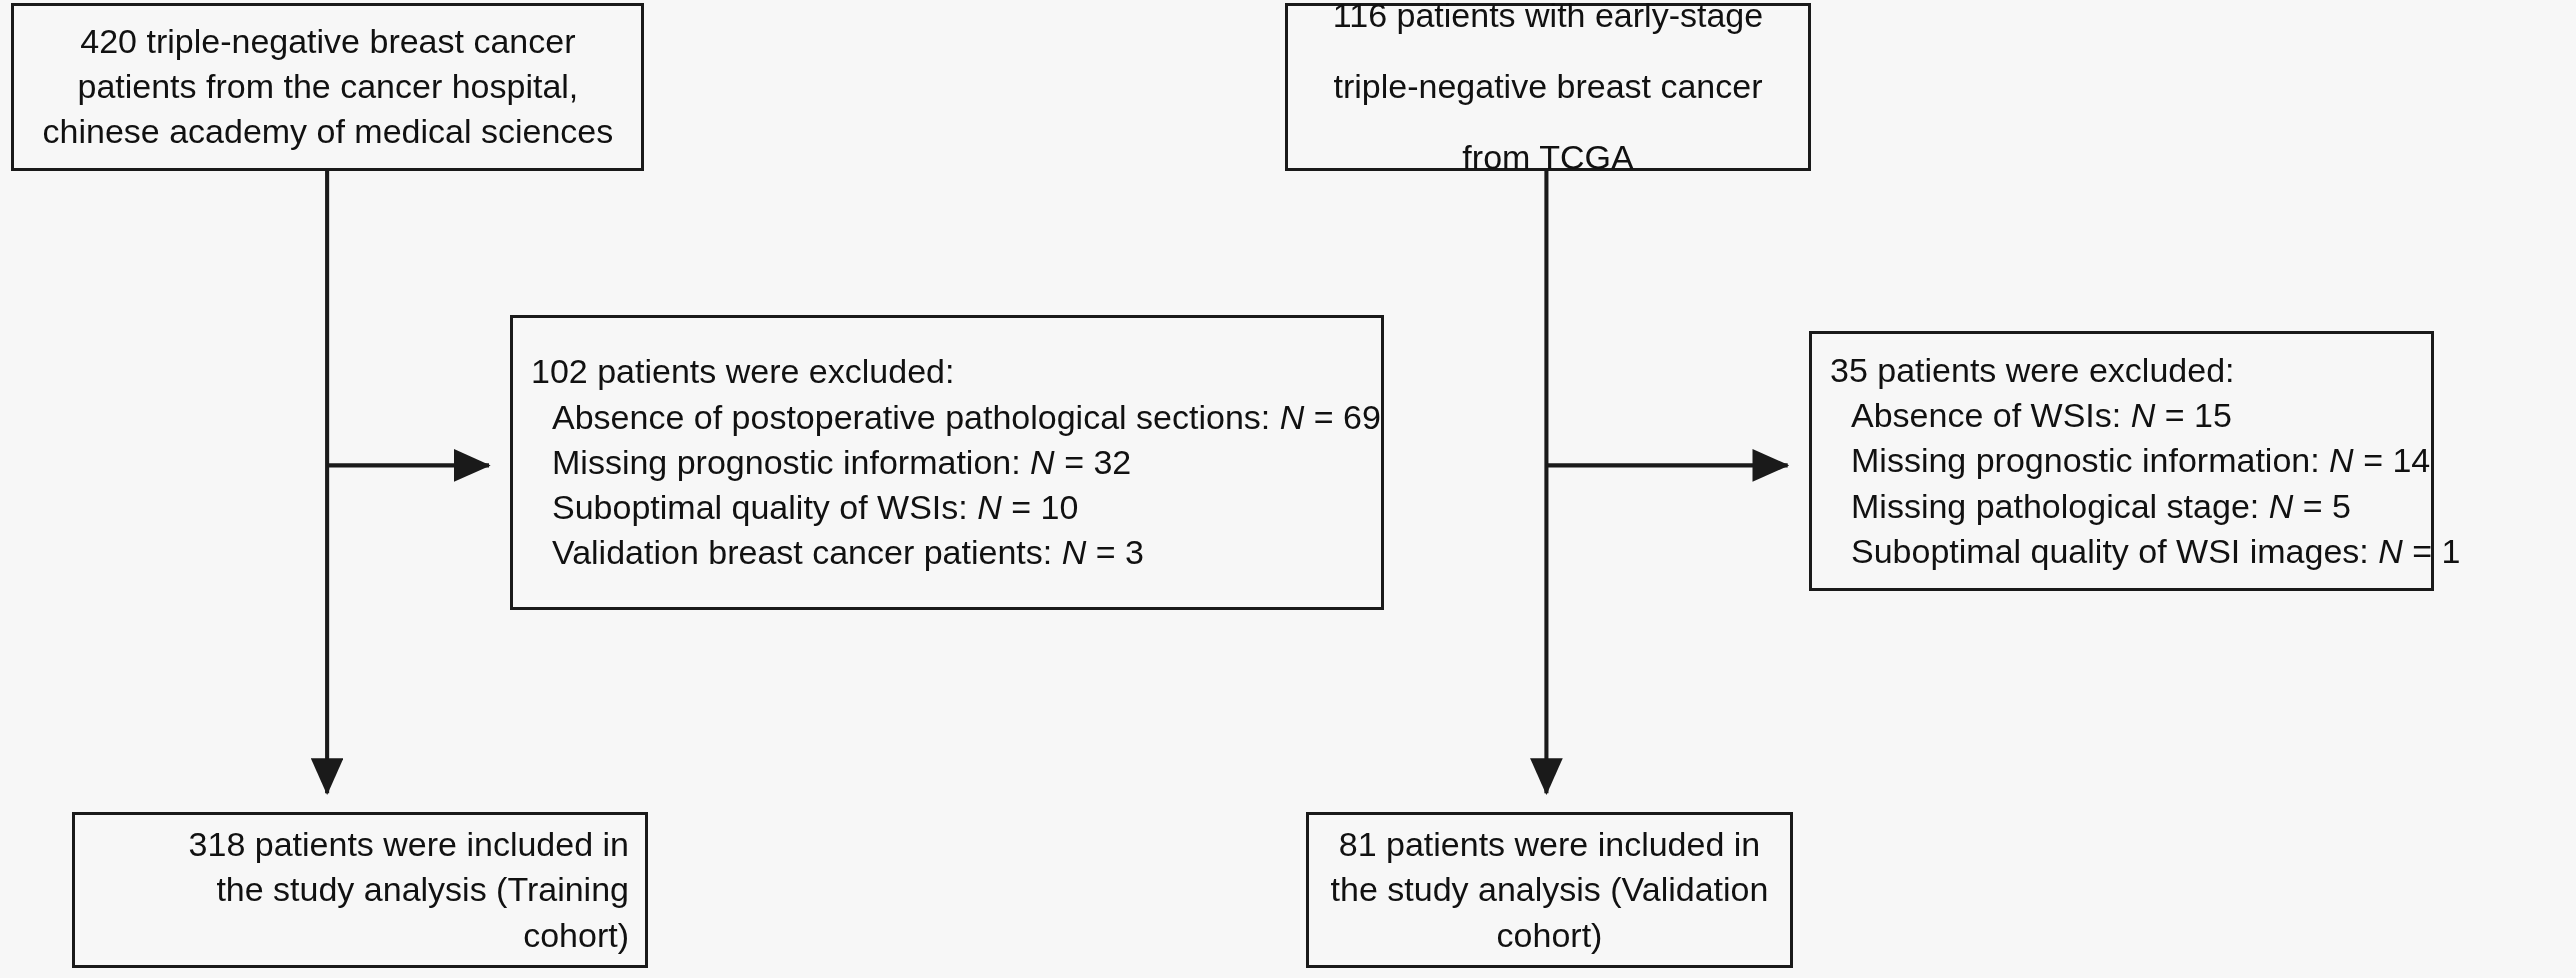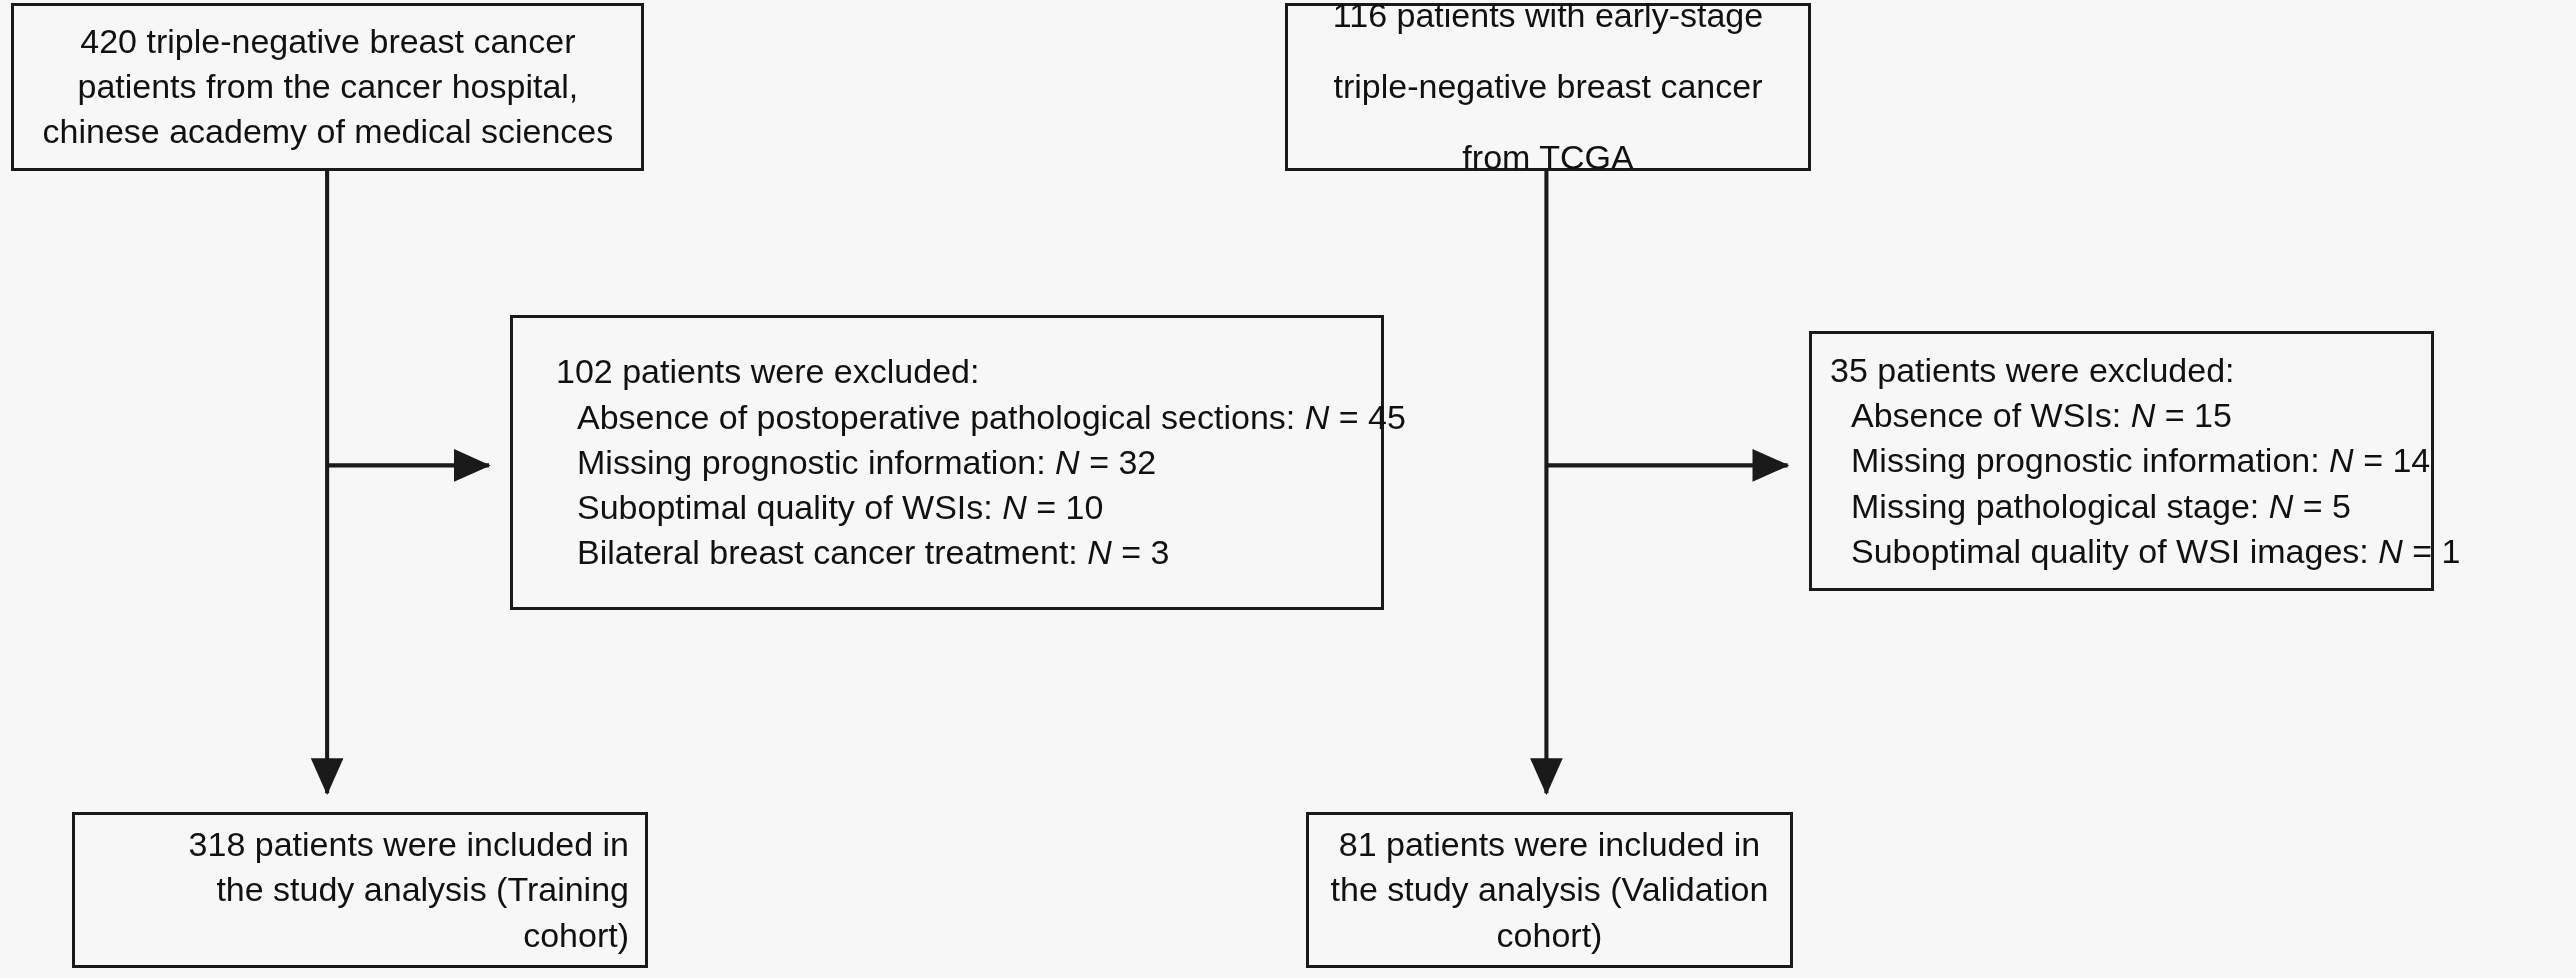--- a/index.html
+++ b/index.html
@@ -63,21 +63,21 @@
   }
 
   
   #node-source-hospital {
     left: 11.4px; top: 2.5px; width: 633px; height: 168px;
   }
   #node-source-tcga {
     left: 1285px; top: 2.5px; width: 526px; height: 168px; gap: 26px;
   }
   #node-excluded-training {
-    left: 510px; top: 315px; width: 874px; height: 295px; padding-left: 25px;
+    left: 510px; top: 315px; width: 874px; height: 295px;
   }
   #node-excluded-validation {
     left: 1809px; top: 331px; width: 625px; height: 260px;
   }
   #node-included-training {
     left: 72px; top: 812px; width: 576px; height: 156px; text-align: right;
   }
   #node-included-validation {
     left: 1306px; top: 812px; width: 487px; height: 156px;
   }
@@ -122,36 +122,36 @@
     <div class="node-line">triple-negative breast cancer</div>
     <div class="node-line">from TCGA</div>
   </div>
 
   <div class="node node-left" id="node-excluded-training">
     <div class="node-line">102 patients were excluded:</div>
     <div class="node-line indent">
       <span>Absence of postoperative pathological sections:</span>
       <span class="ital">N</span>
       <span>=</span>
-      <span>45</span>
+      <span>69</span>
     </div>
     <div class="node-line indent">
       <span>Missing prognostic information:</span>
       <span class="ital">N</span>
       <span>=</span>
       <span>32</span>
     </div>
     <div class="node-line indent">
       <span>Suboptimal quality of WSIs:</span>
       <span class="ital">N</span>
       <span>=</span>
       <span>10</span>
     </div>
     <div class="node-line indent">
-      <span>Bilateral breast cancer treatment:</span>
+      <span>Validation breast cancer patients:</span>
       <span class="ital">N</span>
       <span>=</span>
       <span>3</span>
     </div>
   </div>
 
   <div class="node node-left" id="node-excluded-validation">
     <div class="node-line">35 patients were excluded:</div>
     <div class="node-line indent">
       <span>Absence of WSIs:</span>

